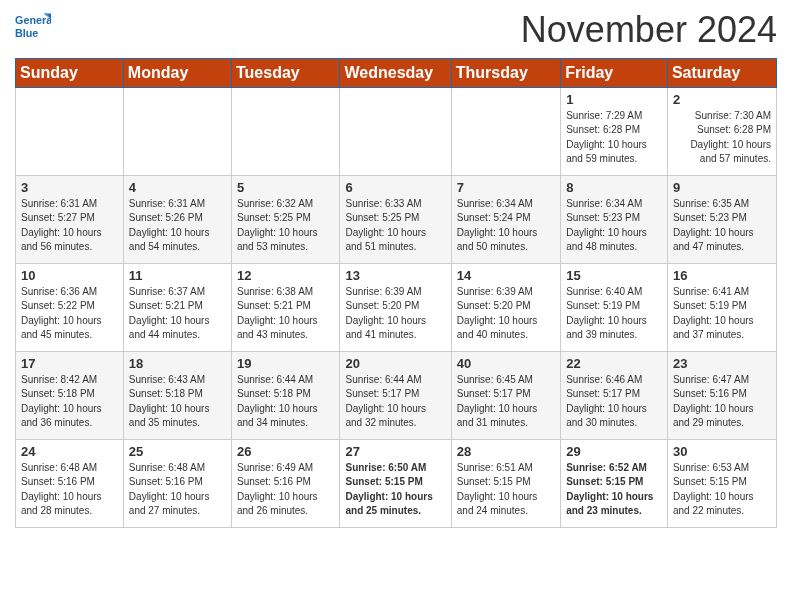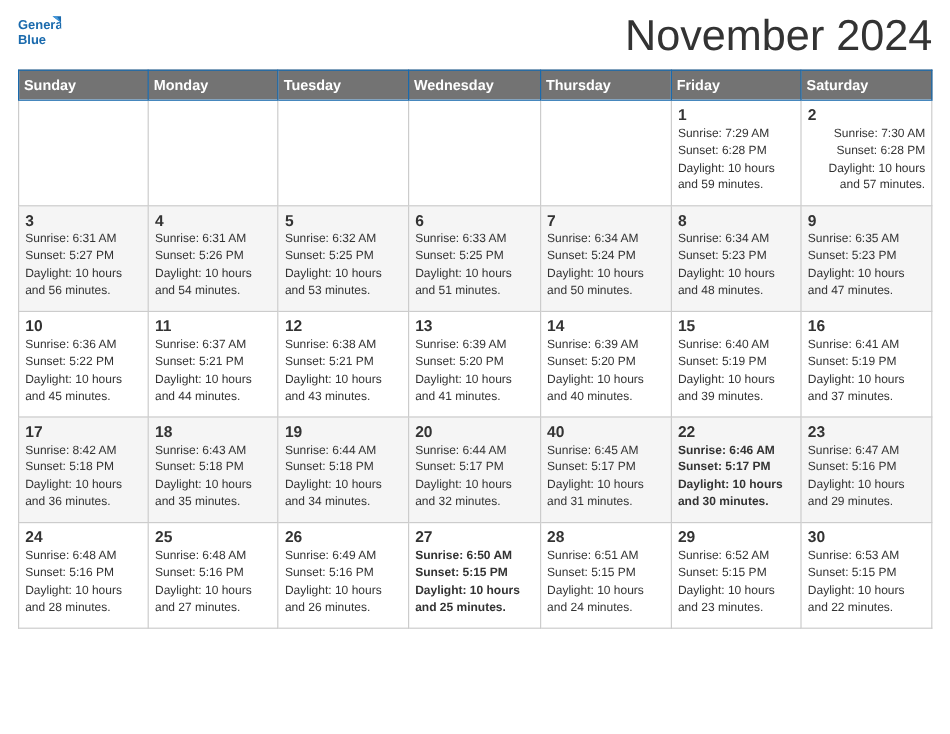--- a/index.html
+++ b/index.html
@@ -38,25 +38,25 @@
     .location {
       font-size: 14px;
       color: #555;
     }
     .calendar {
       width: 100%;
       border-collapse: collapse;
       font-size: 10.5px;
     }
     .calendar thead th {
-      background: #737373;
+      background: #c2410c;
       color: #fff;
       padding: 5px 4px;
       text-align: left;
-      font-size: 12px;
+      font-size: 16px;
       font-weight: 600;
       border: 1px solid #1a6aad;
     }
     .calendar tbody td {
       border: 1px solid #ccc;
       vertical-align: top;
       padding: 4px 5px;
       min-height: 80px;
       height: 88px;
       width: 113px;
@@ -267,21 +267,21 @@
         </td>
         <td>
           <span class="day-num">40</span>
           <div class="day-info" style="white-space: pre-line;">Sunrise: 6:45 AM
 Sunset: 5:17 PM
 Daylight: 10 hours
 and 31 minutes.</div>
         </td>
         <td>
           <span class="day-num">22</span>
-          <div class="day-info" style="white-space: pre-line; font-weight: bold;">Sunrise: 6:46 AM
+          <div class="day-info" style="white-space: pre-line;">Sunrise: 6:46 AM
 Sunset: 5:17 PM
 Daylight: 10 hours
 and 30 minutes.</div>
         </td>
         <td>
           <span class="day-num">23</span>
           <div class="day-info" style="white-space: pre-line;">Sunrise: 6:47 AM
 Sunset: 5:16 PM
 Daylight: 10 hours
 and 29 minutes.</div>
@@ -318,21 +318,21 @@
         </td>
         <td>
           <span class="day-num">28</span>
           <div class="day-info" style="white-space: pre-line;">Sunrise: 6:51 AM
 Sunset: 5:15 PM
 Daylight: 10 hours
 and 24 minutes.</div>
         </td>
         <td>
           <span class="day-num">29</span>
-          <div class="day-info" style="white-space: pre-line;">Sunrise: 6:52 AM
+          <div class="day-info" style="white-space: pre-line; font-weight: bold;">Sunrise: 6:52 AM
 Sunset: 5:15 PM
 Daylight: 10 hours
 and 23 minutes.</div>
         </td>
         <td>
           <span class="day-num">30</span>
           <div class="day-info" style="white-space: pre-line;">Sunrise: 6:53 AM
 Sunset: 5:15 PM
 Daylight: 10 hours
 and 22 minutes.</div>

